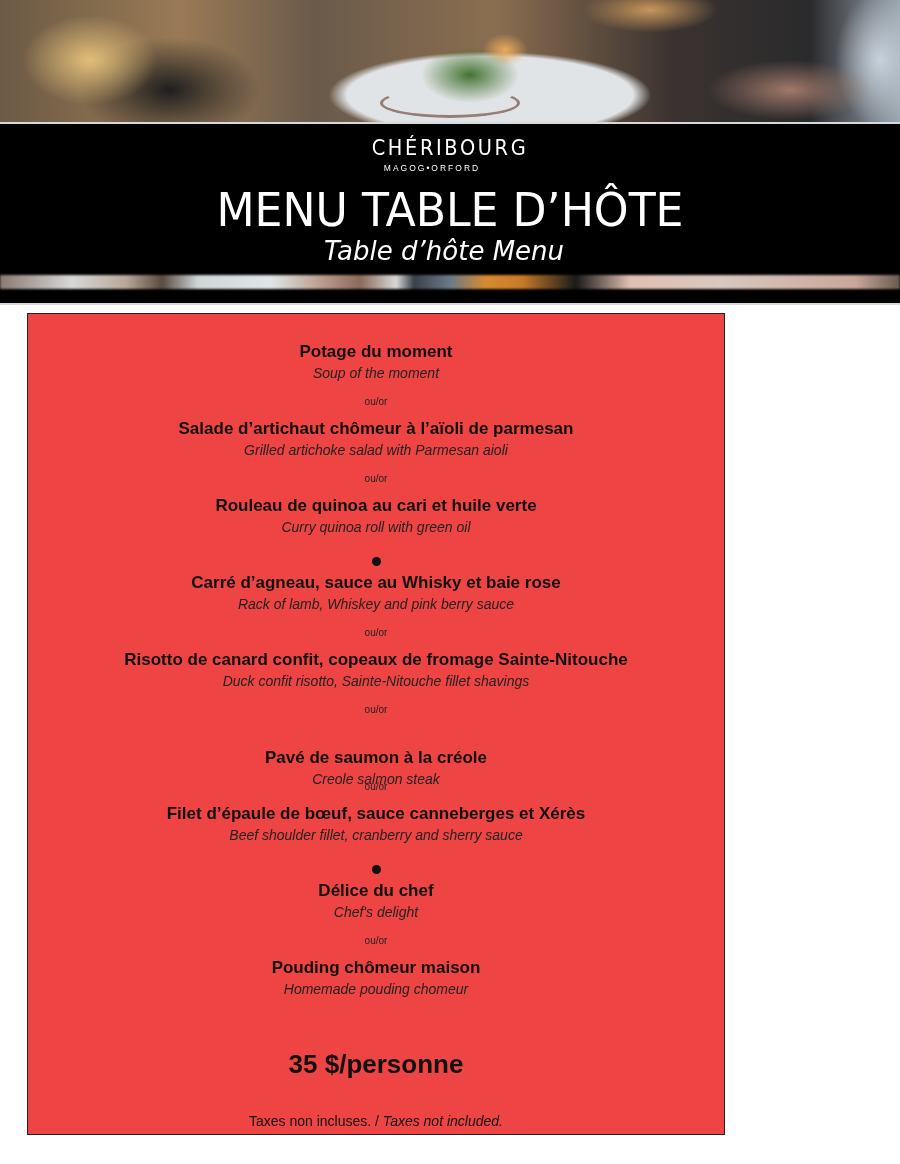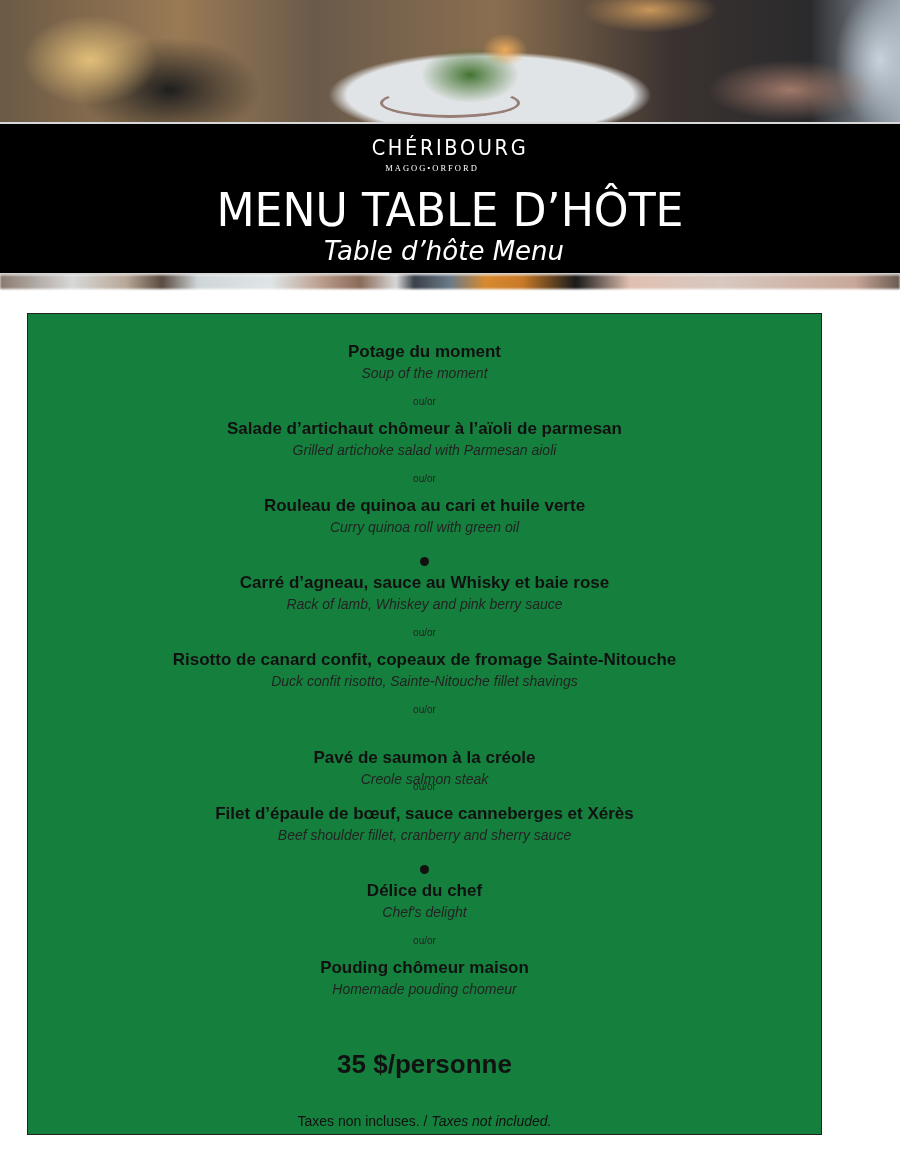--- a/index.html
+++ b/index.html
@@ -17,53 +17,53 @@
         radial-gradient(ellipse 90px 60px at 90px 60px, rgba(225,190,120,1), rgba(225,190,120,0) 75%),
         radial-gradient(ellipse 120px 70px at 170px 90px, rgba(30,30,30,1), rgba(30,30,30,0) 75%),
         radial-gradient(ellipse 90px 30px at 650px 10px, rgba(200,150,90,1), rgba(200,150,90,0) 75%),
         linear-gradient(90deg, #6b5a45 0%, #9a7a55 20%, #6a5a4a 35%, #8a6e50 55%, #3a3230 75%, #2a2a2c 90%, #9aa6b0 100%);
     }
     .photo-top .accent-plate {
       position: absolute; left: 380px; top: 88px; width: 140px; height: 30px;
       border-radius: 50%; border: 3px solid rgba(90,40,25,0.55); border-top-color: transparent;
     }
     .header-band {
-      position: absolute; left: 0; top: 122px; width: 900px; height: 153px; background: #000;
+      position: absolute; left: 0; top: 122px; width: 900px; height: 183px; background: #000;
       border-top: 2px solid #d8d8d8; border-bottom: 2px solid #d8d8d8;
       text-align: center; color: #fff;
     }
     .brand {
       position: absolute; left: 0; right: 0; top: 11px;
       font-family: "DejaVu Sans", sans-serif; font-size: 22px; letter-spacing: 3px; font-weight: normal;
       transform: scaleX(0.88);
     }
     .brand-sub {
       position: absolute; left: 0; right: 0; top: 39px;
-      font-family: Liberation Serif, serif; font-size: 8.5px; letter-spacing: 2px;
+      font-family: Liberation Sans, sans-serif; font-size: 8.5px; letter-spacing: 2px;
       padding-right: 36px;
     }
     .title {
       position: absolute; left: 0; right: 0; top: 58px;
       font-family: "DejaVu Sans", sans-serif; font-size: 47px; line-height: 56px; letter-spacing: 0px;
       transform: scaleX(0.94);
     }
     .subtitle {
       position: absolute; left: 0; right: 0; top: 111px;
       font-family: "DejaVu Sans", sans-serif; font-style: italic; font-size: 26px; line-height: 32px;
       padding-right: 12px;
     }
     .photo-bottom {
       position: absolute; left: 0; top: 275px; width: 900px; height: 14px;
       background: linear-gradient(90deg, #8a7a70 0%, #d8d8d8 8%, #b8a898 14%, #5a4a40 18%, #cfd6d8 22%, #e0e6e8 30%, #b89a88 36%, #8a6a58 40%, #d8d8d8 44%, #3a4048 46%, #6a7a88 50%, #d88a30 54%, #c87a28 58%, #1a1a1a 64%, #e0c0b0 70%, #d8c8c0 80%, #c8a898 95%, #6a5a50 100%);
       filter: blur(1px);
     }
 
     .menu-box {
-      position: absolute; left: 27px; top: 313px; width: 795px; height: 822px;
-      border: 1.5px solid #222; background: #15803d; text-align: center;
+      position: absolute; left: 27px; top: 313px; width: 698px; height: 822px;
+      border: 1.5px solid #222; background: #ef4444; text-align: center;
     }
     .course { position: absolute; left: 0; right: 0; }
     .dish-fr { font-weight: bold; font-size: 17px; line-height: 20px; color: #111; }
     .dish-en { font-style: italic; font-size: 14px; line-height: 18px; color: #222; margin-top: 2px; }
     .or { font-size: 10px; line-height: 12px; color: #222; }
     .bullet { position: absolute; left: 0; right: 0; text-align: center; }
     .bullet span { display: inline-block; width: 9px; height: 9px; border-radius: 50%; background: #111; }
     .price { position: absolute; left: 0; right: 0; top: 735px; font-weight: bold; font-size: 26px; line-height: 30px; color: #111; }
     .taxes { position: absolute; left: 0; right: 0; top: 798px; font-size: 14px; line-height: 18px; color: #111; }
     .taxes em { font-style: italic; }

